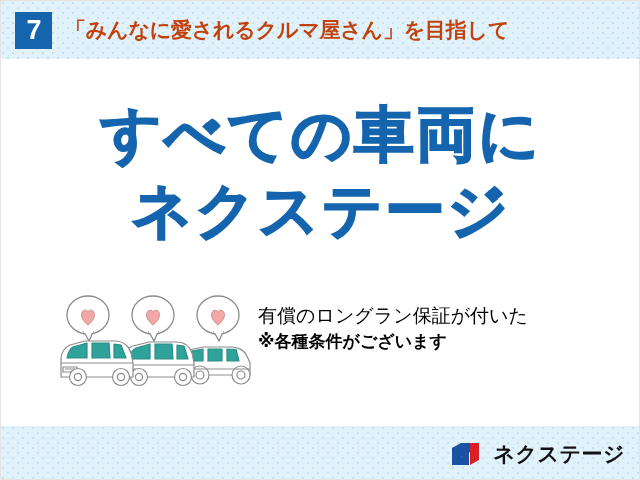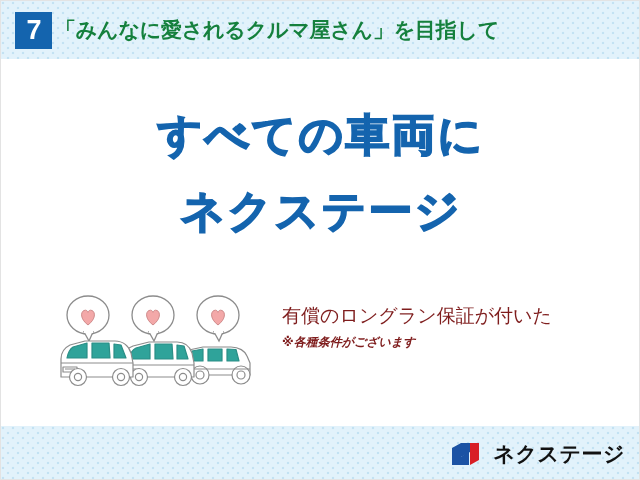--- a/index.html
+++ b/index.html
@@ -54,40 +54,40 @@
     background: #1464ae;
     color: #ffffff;
     font-size: 27px;
     font-weight: bold;
     line-height: 37px;
     text-align: center;
     flex: 0 0 auto;
     letter-spacing: -1px;
   }
   #header-title {
-    margin-left: 3px;
-    color: #15803d;
+    margin-left: 13px;
+    color: #c2410c;
     font-size: 21px;
     font-weight: bold;
     white-space: nowrap;
     letter-spacing: -0.2px;
   }
 
   
   #headline {
     position: absolute;
     top: 96px;
     left: 0;
     width: 640px;
     text-align: center;
   }
   .headline-line {
     color: #1464ae;
     font-weight: bold;
-    font-size: 44px;
+    font-size: 60px;
     line-height: 76px;
     letter-spacing: 2px;
     white-space: nowrap;
     -webkit-text-stroke: 1.6px #1464ae;
   }
 
   
   #content-row {
     position: absolute;
     top: 292px;
@@ -104,32 +104,30 @@
     height: 108px;
   }
 
   #body-copy {
     position: absolute;
     left: 257px;
     top: 9px;
     width: 380px;
   }
   .copy-line {
-    color: #7f1d1d;
+    color: #000000;
     font-size: 19px;
     line-height: 27px;
     white-space: nowrap;
     letter-spacing: 0px;
-    margin-left: 24px;
   }
   .copy-line.note {
-    font-size: 12px;
+    font-size: 17px;
     font-weight: bold;
     line-height: 26px;
-    font-style: italic;
   }
 
   
   #footer-logo {
     position: absolute;
     top: 425px;
     left: 0;
     width: 640px;
     height: 55px;
     display: flex;

